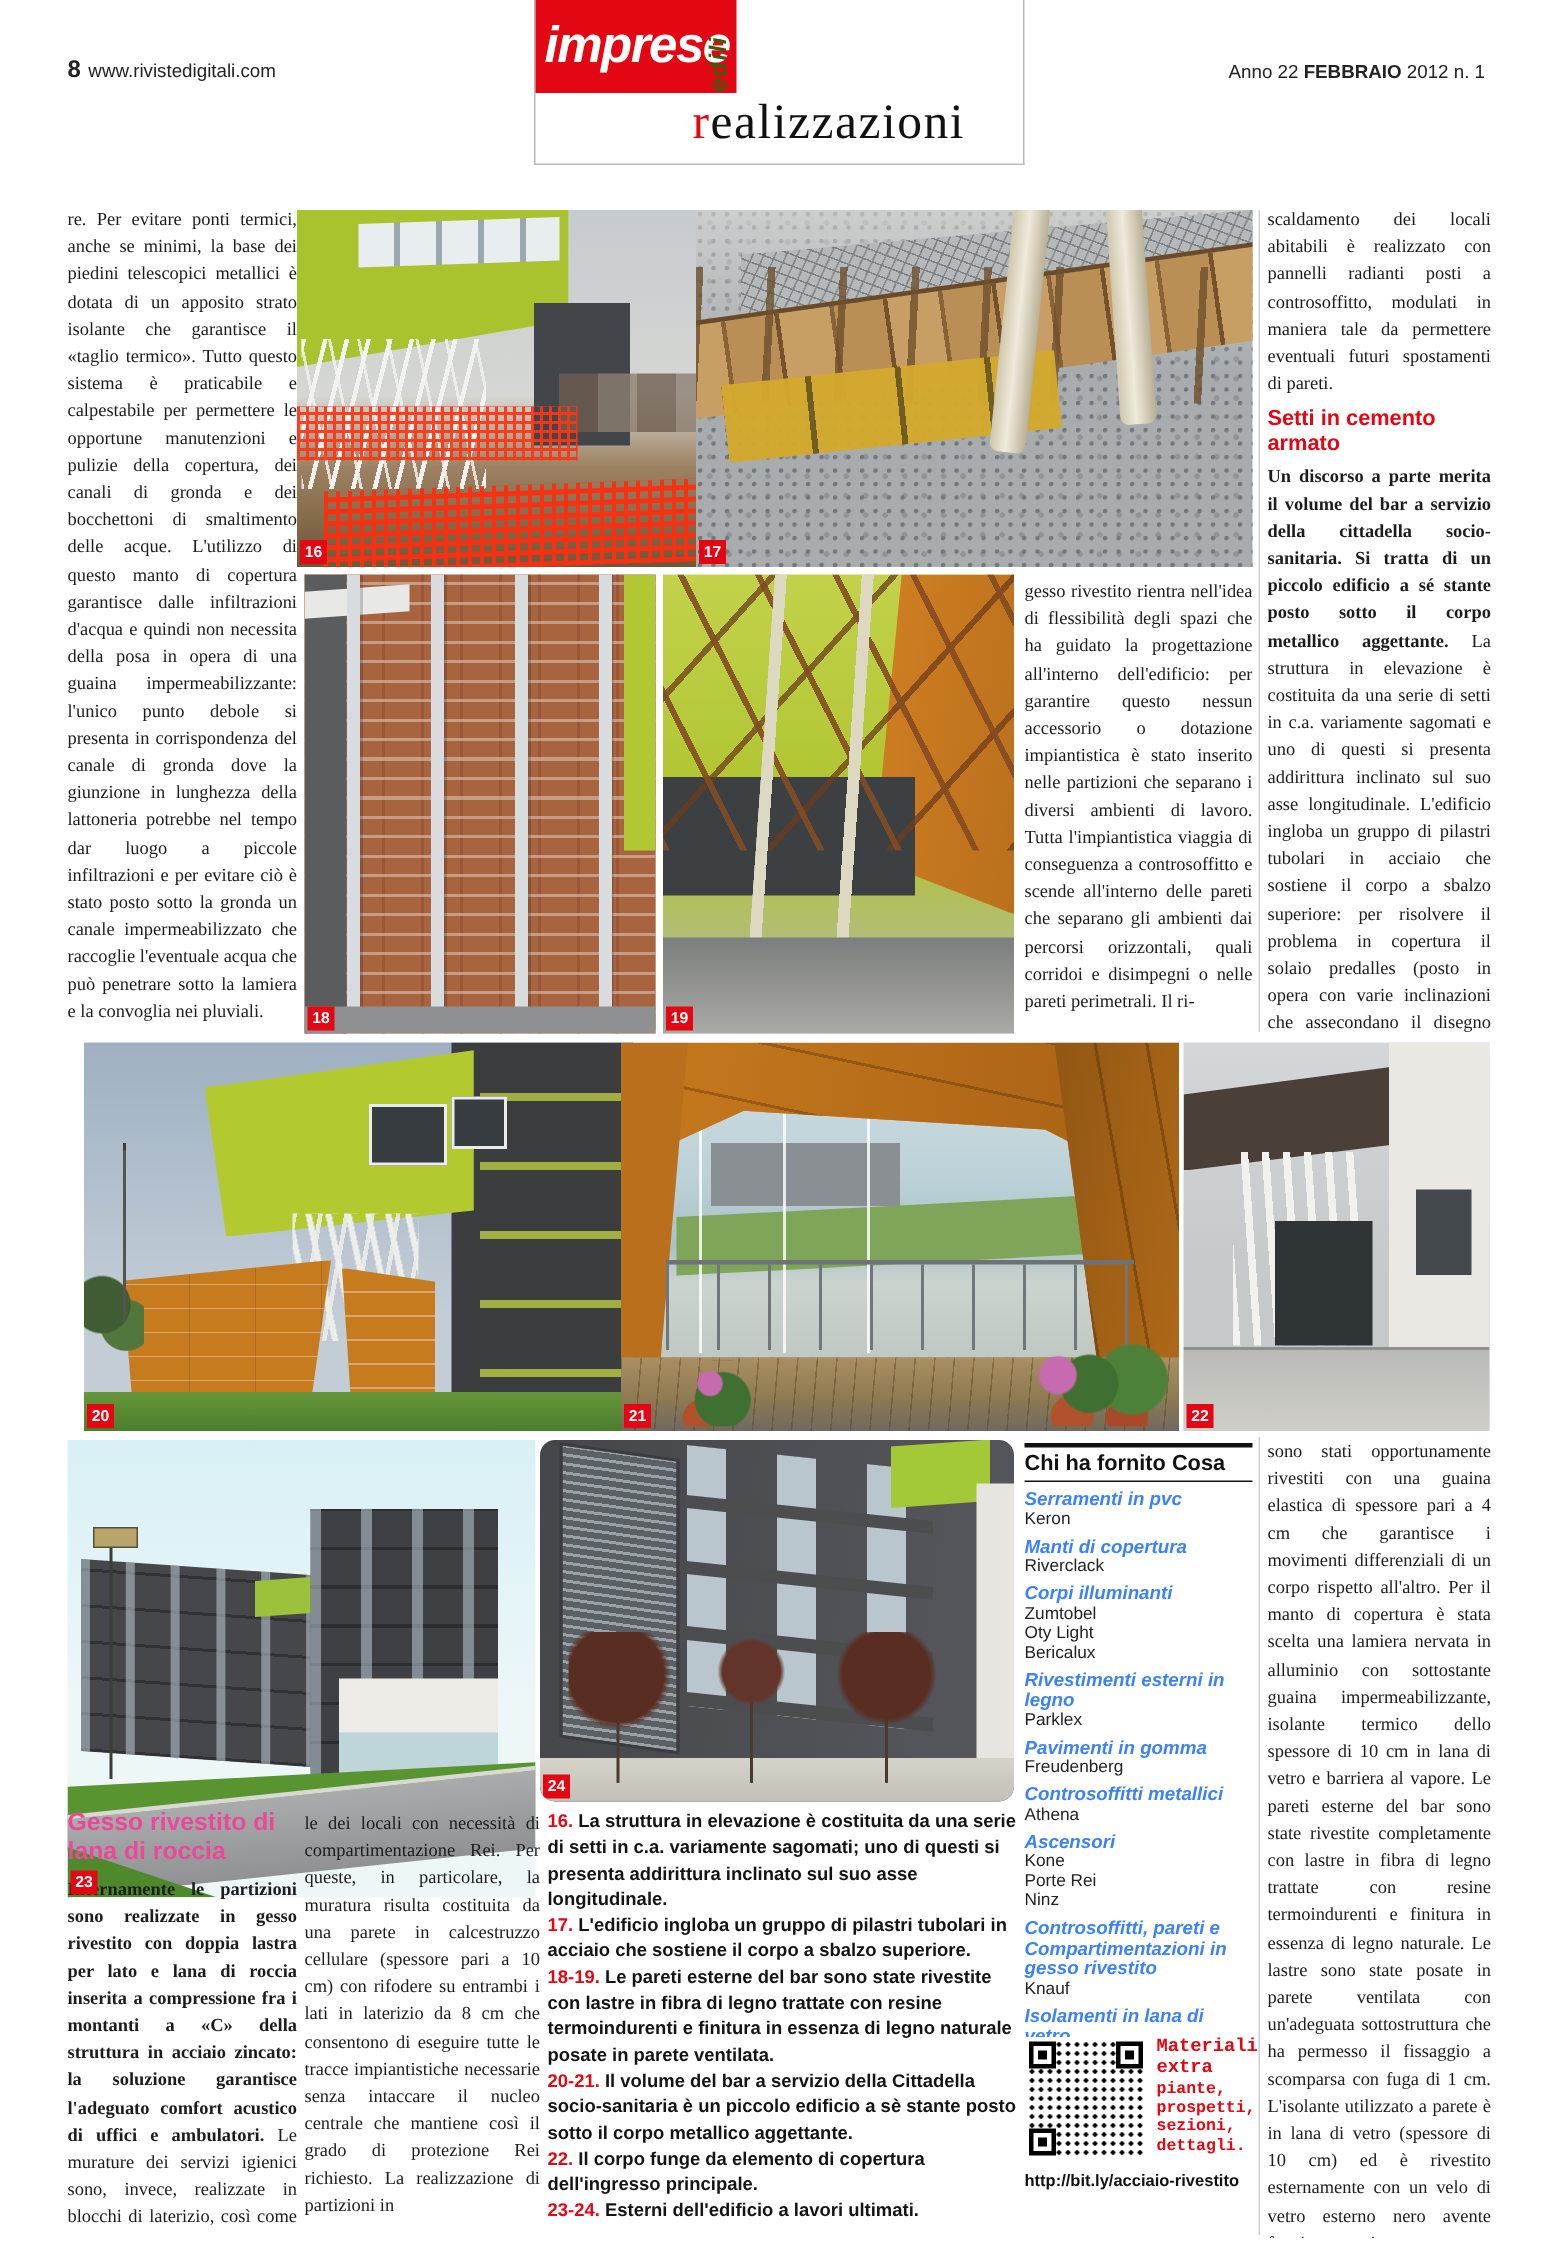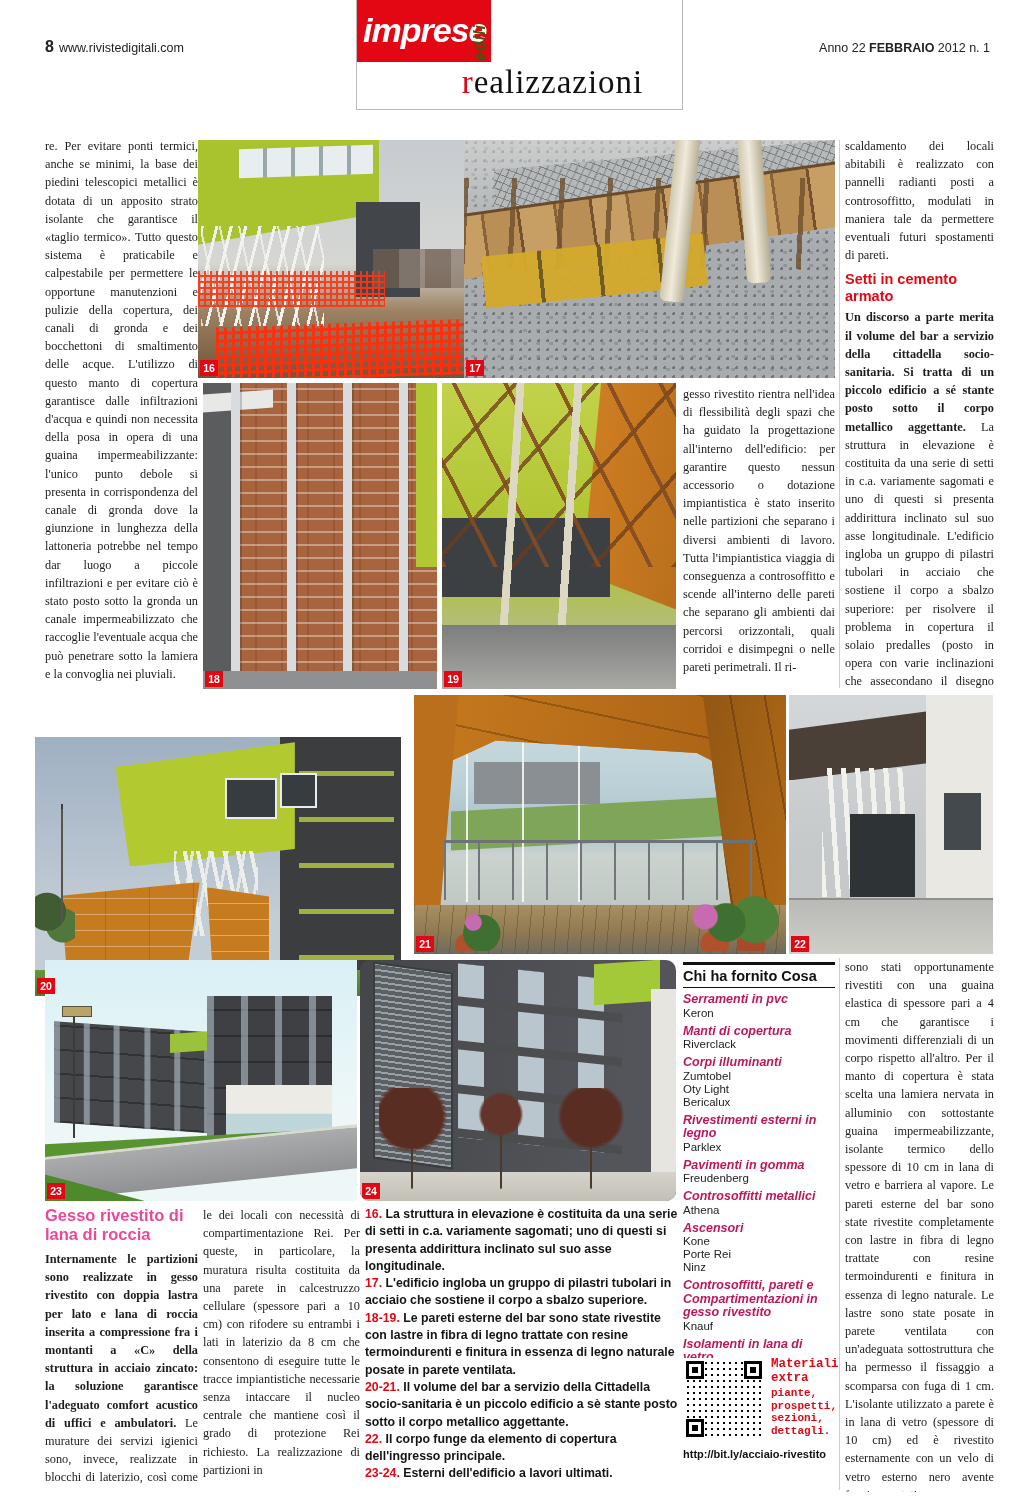--- a/index.html
+++ b/index.html
@@ -33,21 +33,21 @@
               font-weight:bold;color:#ec4899;font-size:16.5px;line-height:19px;}
   .vrule{position:absolute;width:1px;background:#cfcfcf;}
   
   .captions{position:absolute;left:365px;top:1206px;width:314px;
             font-family:"Liberation Sans",sans-serif;font-weight:bold;font-size:12.3px;line-height:17.3px;color:#141414;}
   .cap-num{color:#e30613;}
   
   .suppliers{position:absolute;left:683px;top:962px;width:152px;font-family:"Liberation Sans",sans-serif;}
   .sup-title{border-top:3px solid #111;border-bottom:1px solid #111;font-weight:bold;
              font-size:14.5px;line-height:22px;color:#111;margin-bottom:4px;}
-  .sup-cat{color:#be185d;font-weight:bold;font-style:italic;font-size:12.5px;line-height:13.5px;margin-top:5px;}
+  .sup-cat{color:#3b82f6;font-weight:bold;font-style:italic;font-size:12.5px;line-height:13.5px;margin-top:5px;}
   .sup-name{font-size:11.5px;line-height:13px;color:#222;}
   
   .qr-block{position:absolute;left:683px;top:1358px;width:152px;height:84px;}
   .qr{position:absolute;left:0;top:0;width:82px;height:82px;background:#fff;border:2px solid #fff;box-sizing:border-box;
       background-image:radial-gradient(#000 34%,transparent 36%);background-size:6px 6px;}
   .qr .f{position:absolute;width:18px;height:18px;background:#fff;border:3px solid #000;box-sizing:border-box;}
   .qr .f::after{content:"";position:absolute;left:3px;top:3px;width:6px;height:6px;background:#000;}
   .qr .f1{left:1px;top:1px;} .qr .f2{right:1px;top:1px;} .qr .f3{left:1px;bottom:1px;}
   .qr-text{position:absolute;left:88px;top:0;width:64px;font-family:Liberation Mono, monospace;
            font-weight:bold;color:#e30613;font-size:12.5px;line-height:13.5px;}
@@ -288,21 +288,21 @@
 
   <div class="ph p19" style="left:442px;top:383px;width:234px;height:306px;">
     <div class="p19-orange"></div>
     <div class="p19-dark"></div>
     <div class="p19-frame"></div>
     <div class="p19-poles"></div>
     <div class="p19-ground"></div>
     <div class="lbl">19</div>
   </div>
 
-  <div class="ph p20" style="left:35px;top:695px;width:366px;height:259px;margin-top:42px;">
+  <div class="ph p20" style="left:56px;top:695px;width:366px;height:259px;">
     <div class="p20-tower"></div>
     <div class="p20-slits"></div>
     <div class="p20-green"></div>
     <div class="p20-win1"></div>
     <div class="p20-win2"></div>
     <div class="p20-pillars"></div>
     <div class="p20-orl"></div>
     <div class="p20-orr"></div>
     <div class="p20-trees"></div>
     <div class="p20-lamp"></div>
@@ -327,21 +327,21 @@
   <div class="ph p22" style="left:789px;top:695px;width:204px;height:259px;">
     <div class="p22-canopy"></div>
     <div class="p22-white"></div>
     <div class="p22-win"></div>
     <div class="p22-slats"></div>
     <div class="p22-glass"></div>
     <div class="p22-ground"></div>
     <div class="lbl">22</div>
   </div>
 
-  <div class="ph p23" style="left:45px;top:960px;width:312px;height:241px;">
+  <div class="ph p23" style="left:45px;top:960px;width:312px;height:305px;">
     <div class="p23-bl"></div>
     <div class="p23-gr"></div>
     <div class="p23-br"></div>
     <div class="p23-wb"></div>
     <div class="p23-lawn"></div>
     <div class="p23-road"></div>
     <div class="p23-grass2"></div>
     <div class="p23-lamp"></div>
     <div class="p23-lamphead"></div>
     <div class="lbl">23</div>

